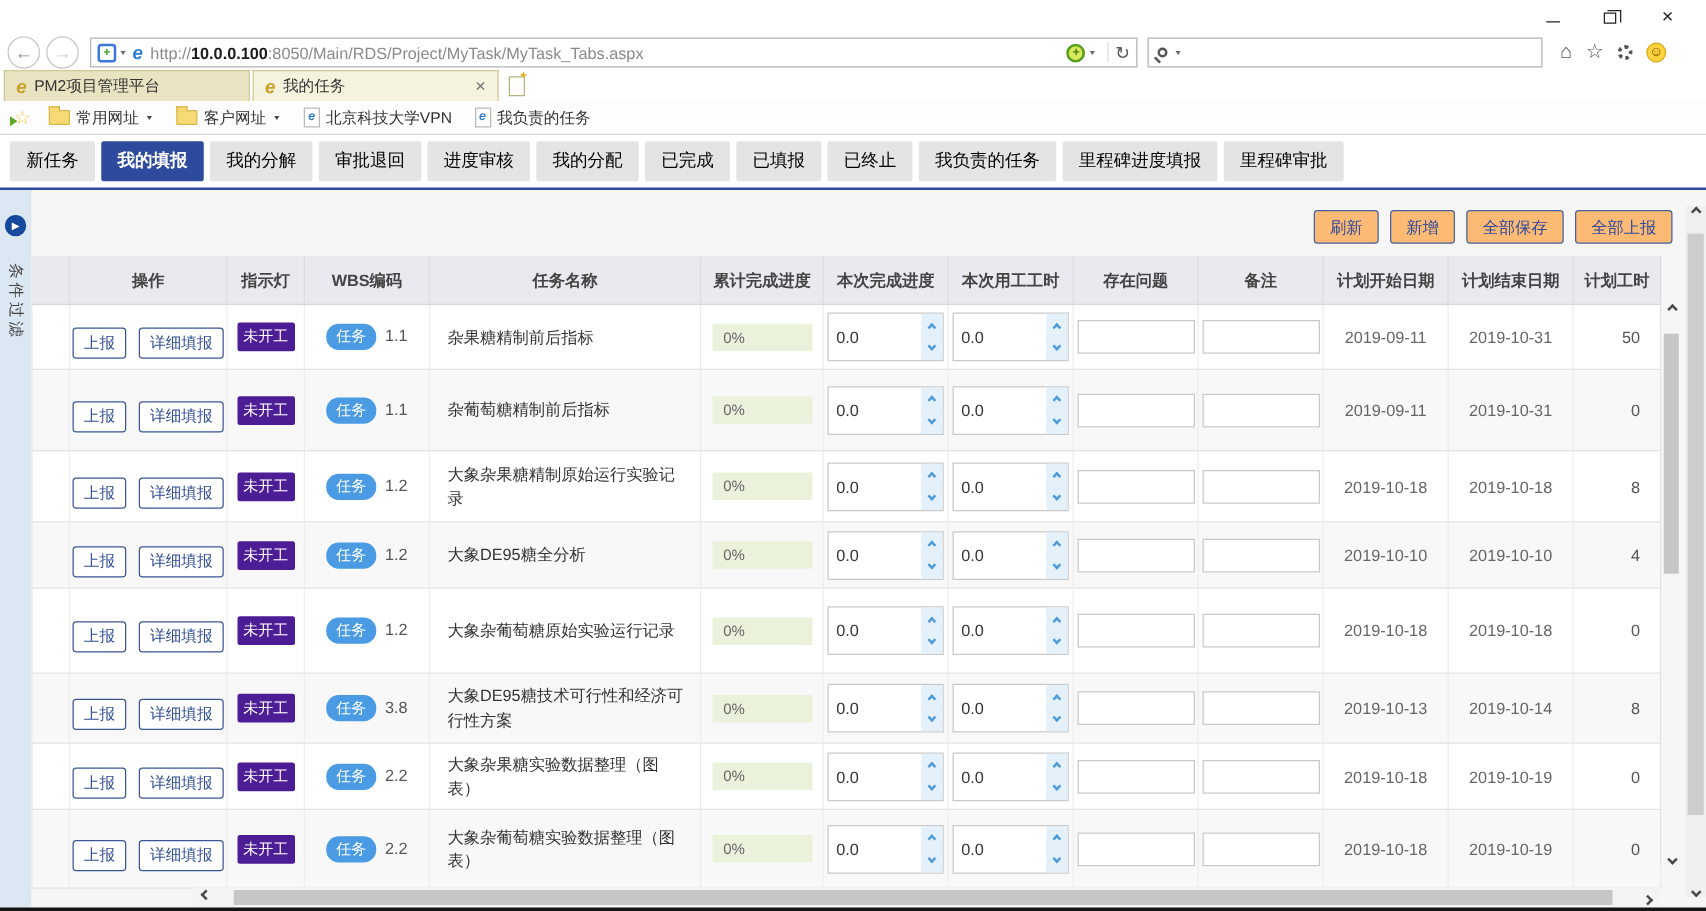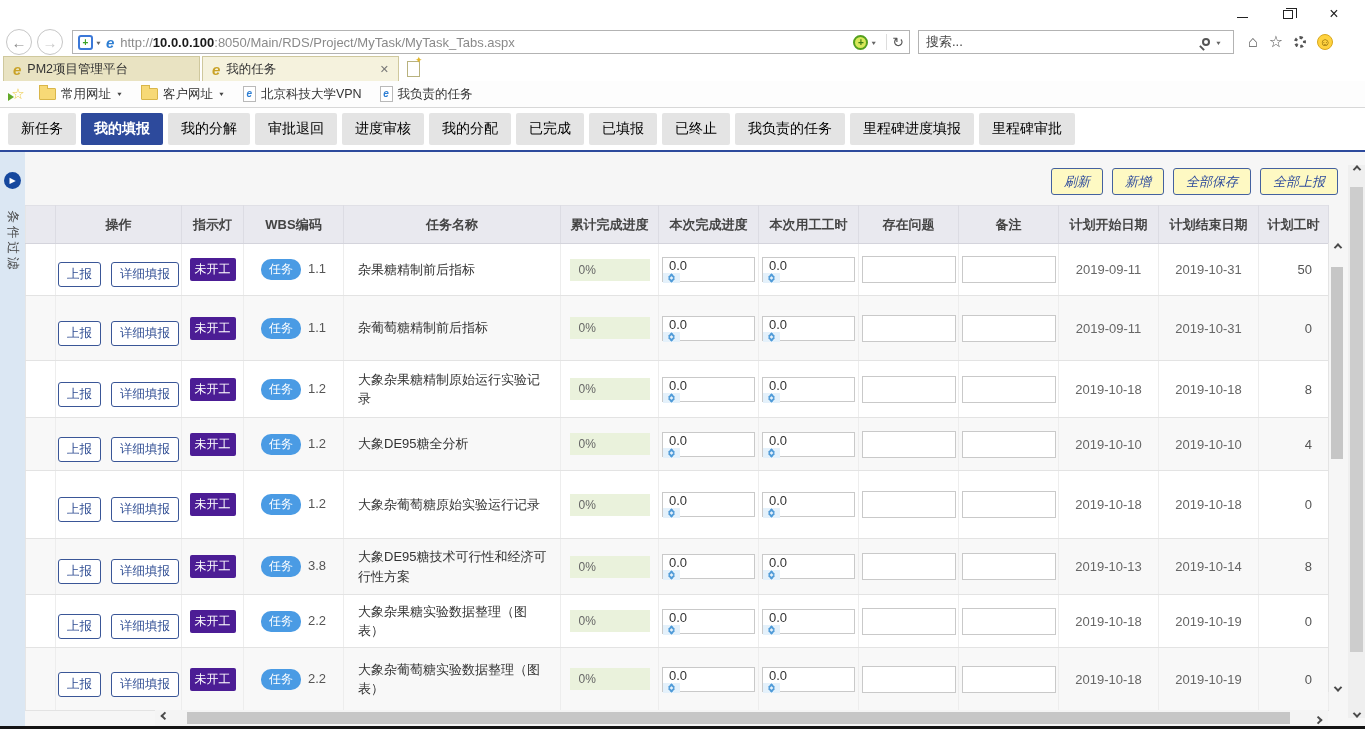--- a/index.html
+++ b/index.html
@@ -68,21 +68,21 @@
   .ptab.active { background:#2d4a9c; color:#fff; font-weight:bold; }
   .blueline { position:absolute; left:0; top:150px; width:1365px; height:2px; background:#2d4a9c; }
 
   
   .main { position:absolute; left:0; top:152px; width:1365px; height:574px; background:#f6f6f6; }
   .side-strip { position:absolute; left:0; top:0; width:25px; height:574px; background:#dbe7f3; }
   .side-toggle { position:absolute; left:4px; top:20px; width:17px; height:17px; border-radius:50%; background:#16489e; color:#fff; font-size:8px; display:flex; align-items:center; justify-content:center; }
   .side-label { position:absolute; left:-16px; top:78px; width:56px; font-size:12.5px; color:#444; letter-spacing:3px; transform:rotate(90deg); transform-origin:center; white-space:nowrap; }
 
   .toolbar { position:absolute; top:16px; right:27px; display:flex; gap:9px; }
-  .tbtn { height:27px; padding:0 12px; background:#fef9c3; border:1px solid #44619f; border-radius:3px; color:#2d4a9c; font-size:13px; font-family:inherit; cursor:pointer;font-style:italic; }
+  .tbtn { height:27px; padding:0 12px; background:#fdba74; border:1px solid #44619f; border-radius:3px; color:#2d4a9c; font-size:13px; font-family:inherit; cursor:pointer; }
 
   
   .grid { position:absolute; left:25px; top:53px; width:1303px; background:#fff; }
   table { border-collapse:collapse; table-layout:fixed; width:1303px; }
   th { height:38px; background:#e9e9ef; font-size:13px; font-weight:bold; color:#444;
        border-bottom:1px solid #d4d4dc; border-right:1px solid #dcdce3; border-top:1px solid #e0e0e6; text-align:center; }
   td { border-bottom:1px solid #e3e3e3; border-right:1px solid #ededed; text-align:center; vertical-align:middle; font-size:13px; color:#555; }
   table { border-left:1px solid #e6e6e6; }
   tbody tr:nth-child(even) { background:#f8f8f8; }
   tbody tr:nth-child(1) { height:52px; } tbody tr:nth-child(2) { height:65px; }
@@ -90,21 +90,21 @@
   tbody tr:nth-child(5) { height:68px; } tbody tr:nth-child(6) { height:56px; }
   tbody tr:nth-child(7) { height:53px; } tbody tr:nth-child(8) { height:63px; }
 
   .opcell { display:flex; justify-content:center; gap:10px;margin-top:10px; }
   .mini-btn { height:25px; padding:0 8px; background:#fff; border:1px solid #3a5697; border-radius:3px; color:#2f4d93; font-size:12.5px; font-family:inherit; cursor:pointer; white-space:nowrap; }
   .badge-red { display:inline-block; background:#4c1d95; color:#fff; font-size:12px; padding:3px 5px; border-radius:2px; }
   .badge-blue { display:inline-block; background:#4a9be4; color:#fff; font-size:12px; padding:2px 8px; border-radius:10px; margin-right:7px; }
   .wbs-num { font-size:13px; color:#555; }
   .namecell { text-align:left; padding:4px 10px 4px 14px; color:#333; line-height:1.5; }
   .prog { width:80px; height:22px; background:#eaf2dc; margin:0 auto; display:flex; align-items:center; padding-left:9px; font-size:12px; color:#666; }
-  .spinbox { display:inline-flex; width:93px; height:25px; border:1px solid #c9c9c9; background:#fff; vertical-align:middle;flex-direction:column; }
+  .spinbox { display:inline-flex; width:93px; height:39px; border:1px solid #c9c9c9; background:#fff; vertical-align:middle; }
   .spin-input { flex:1; min-width:0; border:none; outline:none; padding-left:6px; font-size:13px; color:#333; font-family:inherit; background:transparent; }
   .spin-btns { width:17px; background:#e4f1fb; display:flex; flex-direction:column; }
   .sb { flex:1; display:flex; align-items:center; justify-content:center; }
   .chv { display:inline-block; width:5px; height:5px; border-left:2px solid #4f9bd8; border-top:2px solid #4f9bd8; }
   .chv.up { transform:rotate(45deg) translate(1px,1px); }
   .chv.down { transform:rotate(225deg) translate(1px,1px); }
   .cell-input { width:94px; height:27px; border:1px solid #c9c9c9; background:#fff; font-family:inherit; font-size:13px; padding:0 5px; }
   .datecell { color:#666; }
   .hourscell { text-align:right; padding-right:16px; color:#555; }
 
@@ -163,21 +163,20 @@
       <span class="zone-icon">+</span>
       <span class="tiny-caret">▼</span>
       <span class="ie-e blue">e</span>
       <span class="url-text"><span>http://</span><b>10.0.0.100</b><span>:8050/Main/RDS/Project/MyTask/MyTask_Tabs.aspx</span></span>
       <span class="compat-circle">+</span>
       <span class="tiny-caret">▼</span>
       <span class="addr-sep"></span>
       <span class="refresh-ic">↻</span>
     </div>
     <div class="searchbox">
-      <span class="search-ph">搜索...</span>
       <span class="mag"></span>
       <span class="tiny-caret">▼</span>
     </div>
     <div class="chrome-icons">
       <span class="ci">⌂</span>
       <span class="ci">☆</span>
       <span class="gear-ic"></span>
       <span class="smiley">☺</span>
     </div>
   </div>

